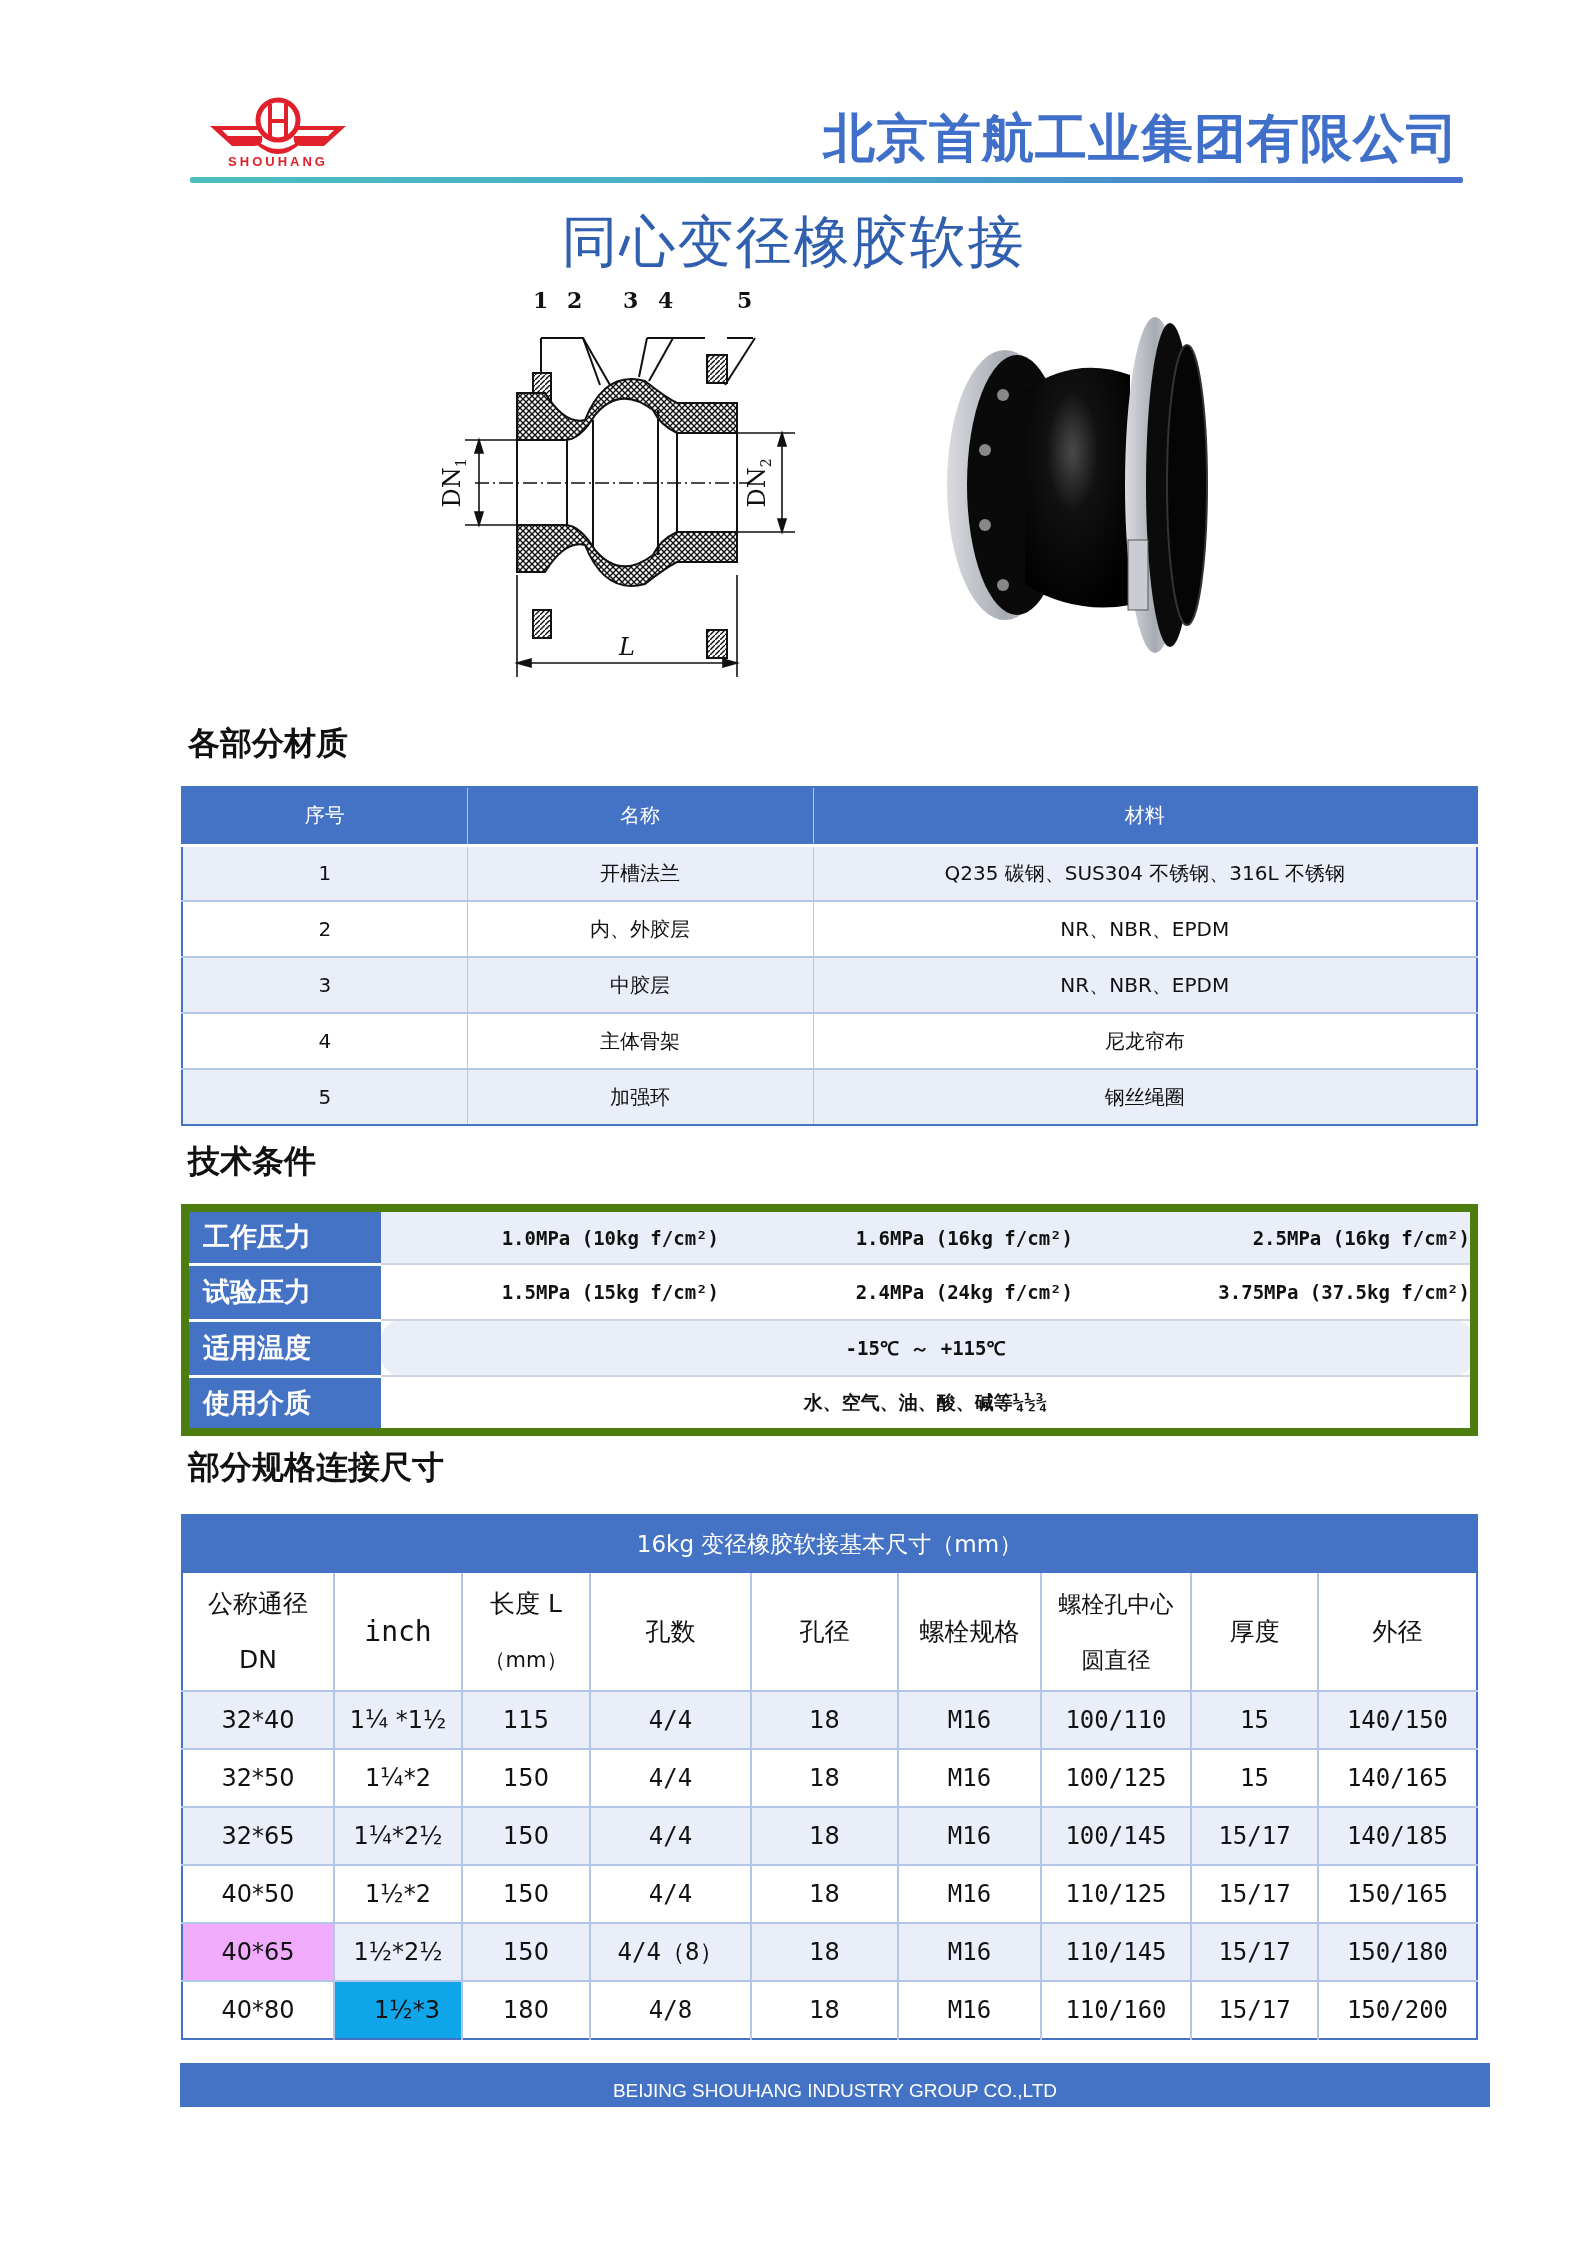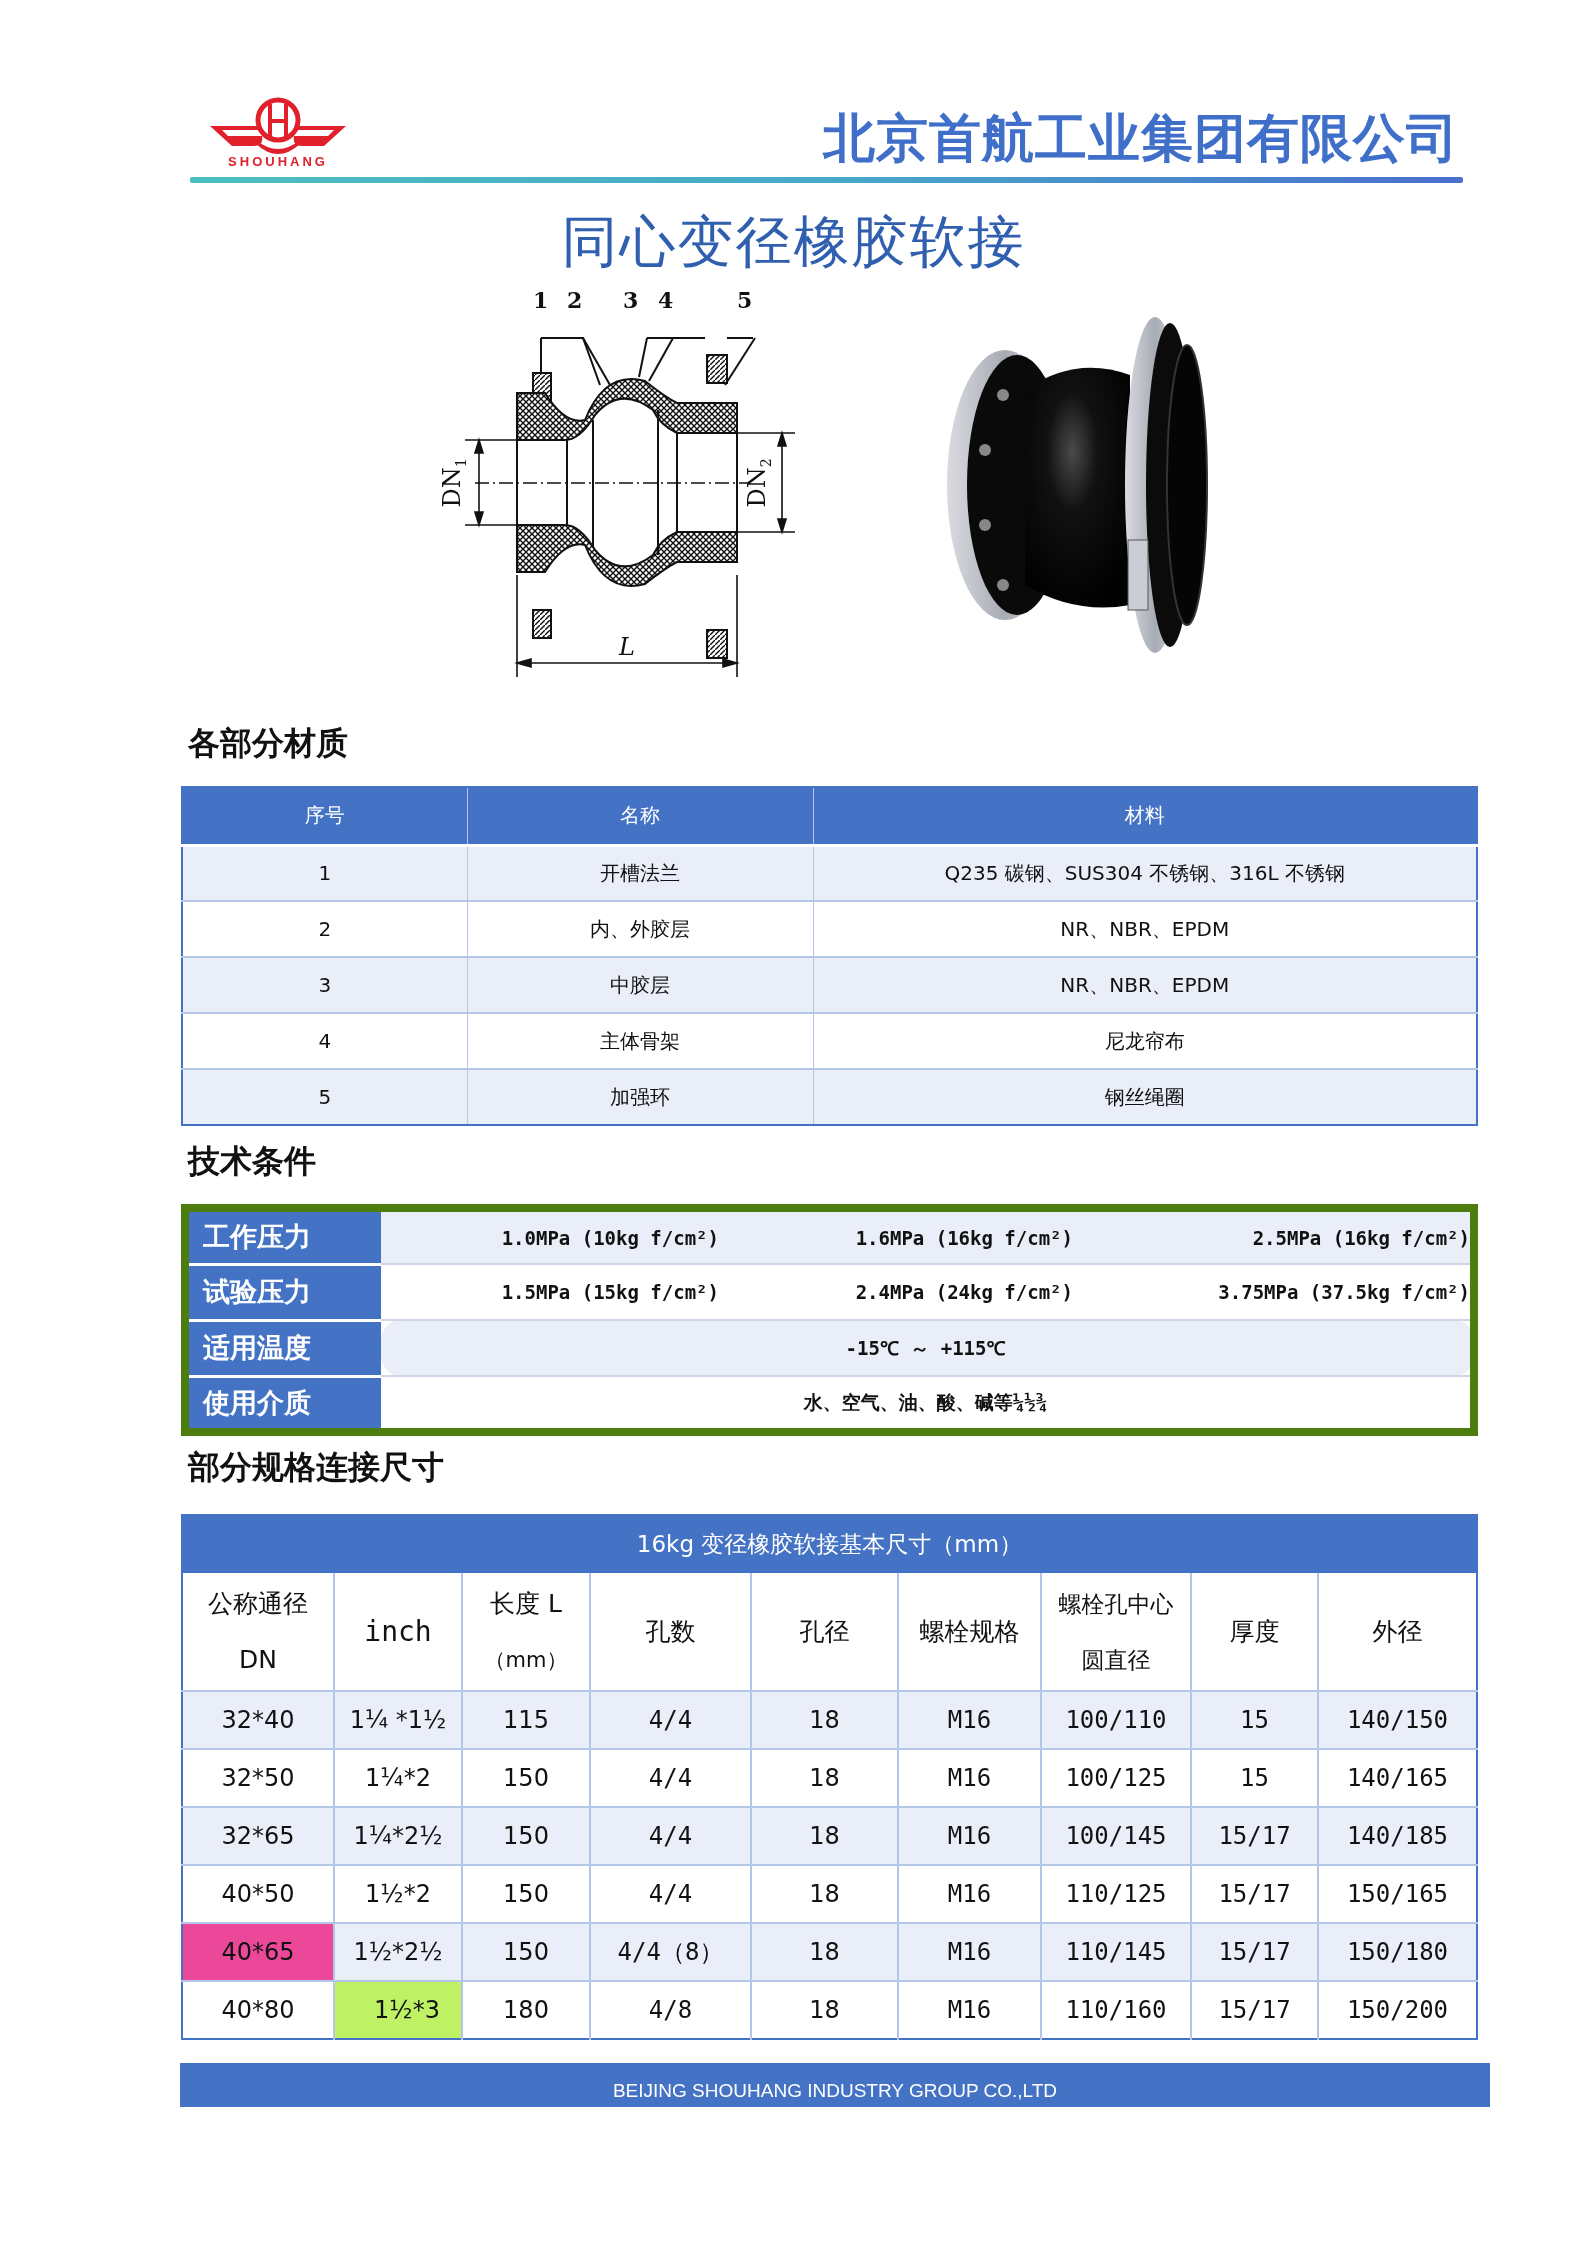--- a/index.html
+++ b/index.html
@@ -320,33 +320,33 @@
         <td style="background: rgb(255, 255, 255);">1½*2</td>
         <td style="background: rgb(255, 255, 255);">150</td>
         <td style="font-family: &quot;DejaVu Sans Mono&quot;, monospace; background: rgb(255, 255, 255);">4/4</td>
         <td style="background: rgb(255, 255, 255);">18</td>
         <td style="font-family: &quot;DejaVu Sans Mono&quot;, monospace; background: rgb(255, 255, 255);">M16</td>
         <td style="font-family: &quot;DejaVu Sans Mono&quot;, monospace; background: rgb(255, 255, 255);">110/125</td>
         <td style="font-family: &quot;DejaVu Sans Mono&quot;, monospace; background: rgb(255, 255, 255);">15/17</td>
         <td style="border-right: none; font-family: &quot;DejaVu Sans Mono&quot;, monospace; background: rgb(255, 255, 255);">150/165</td>
       </tr>
       <tr class="data">
-        <td style="background: #ec4899;">40*65</td>
+        <td style="background: #f0abfc;">40*65</td>
         <td style="background: rgb(233, 238, 248);">1½*2½</td>
         <td style="background: rgb(233, 238, 248);">150</td>
         <td style="font-family: &quot;DejaVu Sans Mono&quot;, monospace; background: rgb(233, 238, 248);">4/4（8）</td>
         <td style="background: rgb(233, 238, 248);">18</td>
         <td style="font-family: &quot;DejaVu Sans Mono&quot;, monospace; background: rgb(233, 238, 248);">M16</td>
         <td style="font-family: &quot;DejaVu Sans Mono&quot;, monospace; background: rgb(233, 238, 248);">110/145</td>
         <td style="font-family: &quot;DejaVu Sans Mono&quot;, monospace; background: rgb(233, 238, 248);">15/17</td>
         <td style="border-right: none; font-family: &quot;DejaVu Sans Mono&quot;, monospace; background: rgb(233, 238, 248);">150/180</td>
       </tr>
       <tr class="data">
         <td style="background: rgb(255, 255, 255);">40*80</td>
-        <td style="background: #bef264; padding-left: 18px;">1½*3</td>
+        <td style="background: #0ea5e9; padding-left: 18px;">1½*3</td>
         <td style="background: rgb(255, 255, 255);">180</td>
         <td style="font-family: &quot;DejaVu Sans Mono&quot;, monospace; background: rgb(255, 255, 255);">4/8</td>
         <td style="background: rgb(255, 255, 255);">18</td>
         <td style="font-family: &quot;DejaVu Sans Mono&quot;, monospace; background: rgb(255, 255, 255);">M16</td>
         <td style="font-family: &quot;DejaVu Sans Mono&quot;, monospace; background: rgb(255, 255, 255);">110/160</td>
         <td style="font-family: &quot;DejaVu Sans Mono&quot;, monospace; background: rgb(255, 255, 255);">15/17</td>
         <td style="border-right: none; font-family: &quot;DejaVu Sans Mono&quot;, monospace; background: rgb(255, 255, 255);">150/200</td>
       </tr>
     </tbody>
 </table>

